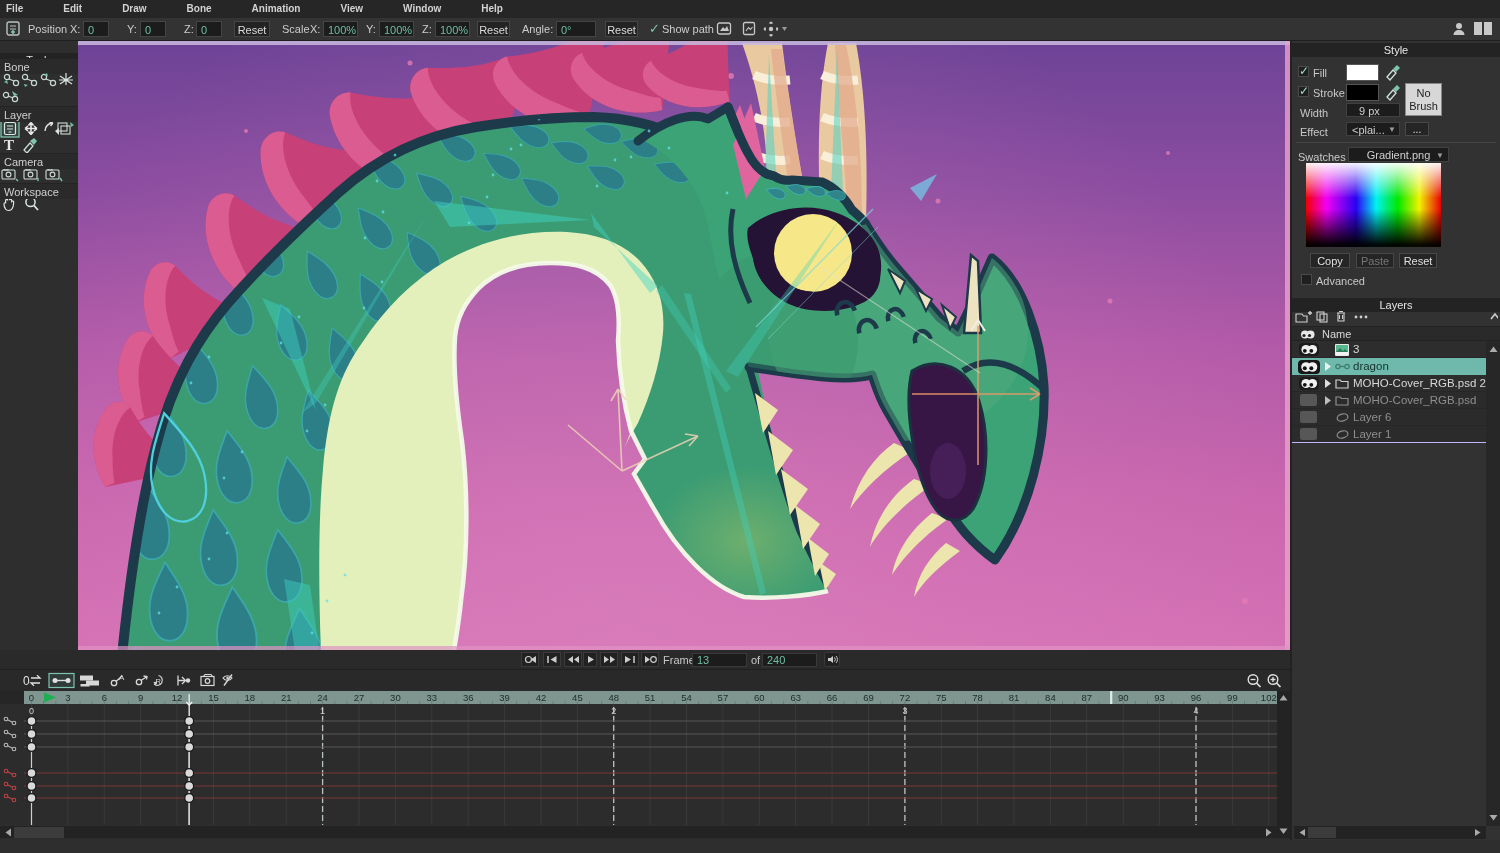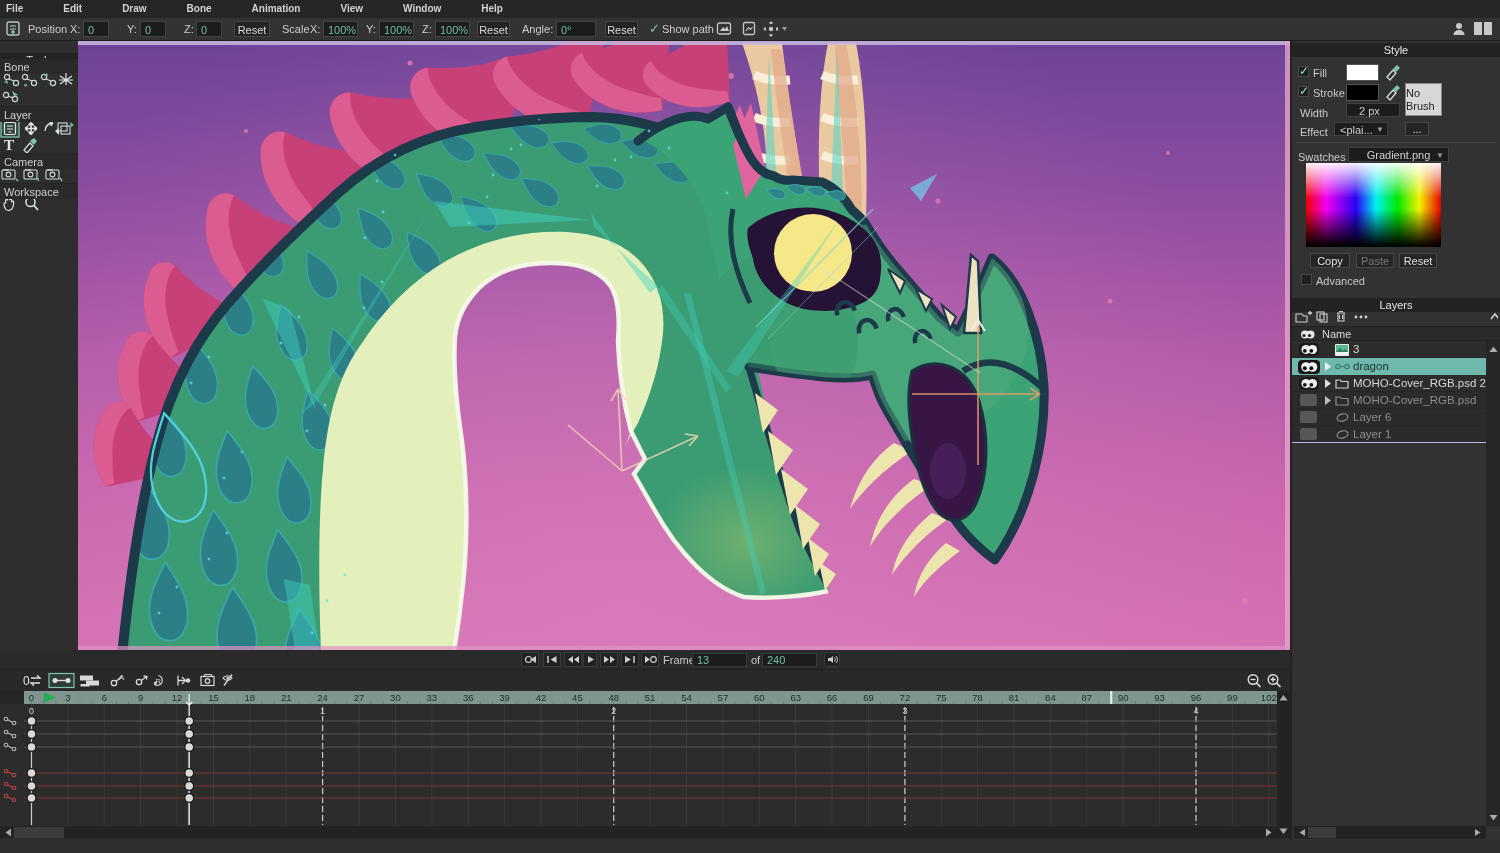--- a/index.html
+++ b/index.html
@@ -449,25 +449,25 @@
         <path d="M3 14l6-7 3 3-6 7z" fill="none" stroke="#cfe0da" stroke-width="1.3"></path>
         <path d="M9 6l4-4 3 3-4 4z" fill="#7fc4ae"></path>
       </svg>
     <div class="chk on" style="left:6px;top:45px"></div>
     <div class="rlbl" style="left:21px;top:46px">Stroke</div>
     <div class="abs" style="left:54px;top:43px;width:33px;height:17px;background:#000;border:1px solid #555"></div>
     <svg class="abs" style="left:92px;top:42px" width="16" height="18" viewBox="0 0 16 18">
         <path d="M3 14l6-7 3 3-6 7z" fill="none" stroke="#cfe0da" stroke-width="1.3"></path>
         <path d="M9 6l4-4 3 3-4 4z" fill="#7fc4ae"></path>
       </svg>
-    <div class="abs" style="left:113px;top:42px;width:37px;height:33px;background:#d7d7d7;border:1px solid #888;color:#222;font-size:11px;line-height:13px;padding-top:3px">No<br>Brush</div>
+    <div class="abs" style="left:113px;top:42px;width:37px;height:33px;background:#d7d7d7;border:1px solid #888;color:#222;font-size:11px;text-align:center;line-height:13px;padding-top:3px">No<br>Brush</div>
     <div class="rlbl" style="left:8px;top:66px">Width</div>
-    <div class="rin" style="left:54px;top:62px;width:54px;height:14px;font-size:11px;padding:0 0 0 12px;line-height:14px">2 px</div>
+    <div class="rin" style="left:54px;top:62px;width:54px;height:14px;font-size:11px;padding:0 0 0 12px;line-height:14px">9 px</div>
     <div class="rlbl" style="left:8px;top:85px">Effect</div>
-    <div class="rin" style="left:42px;top:81px;width:54px;height:14px;font-size:11px;padding-left:5px;line-height:14px">&lt;plai...<span style="float:right;margin-right:3px;color:#9a9a9a;font-size:8px">▼</span></div>
+    <div class="rin" style="left:54px;top:81px;width:54px;height:14px;font-size:11px;padding-left:5px;line-height:14px">&lt;plai...<span style="float:right;margin-right:3px;color:#9a9a9a;font-size:8px">▼</span></div>
     <div class="rbtn" style="left:113px;top:81px;width:24px;height:14px;font-size:10px;line-height:13px">...</div>
     <div class="abs" style="left:4px;top:101px;width:200px;height:1px;background:#454545"></div>
     <div class="rlbl" style="left:6px;top:110px">Swatches</div>
     <div class="rin" style="left:56px;top:106px;width:101px;height:15px;font-size:11px;text-align:center;line-height:15px">Gradient.png<span style="position:absolute;right:4px;color:#9a9a9a;font-size:8px">▼</span></div>
     <div class="abs" style="left:14px;top:122px;width:135px;height:84px;background:
       linear-gradient(to bottom, rgba(255,255,255,.95), rgba(255,255,255,0) 42%, rgba(0,0,0,0) 55%, rgba(0,0,0,.96) 97%),
       linear-gradient(to right, #f20000, #f200f2 15%, #2a00f2 37%, #00f2f2 52%, #00e800 68%, #f2f200 84%, #e80000)"></div>
     <div class="rbtn" style="left:18px;top:212px;width:40px;height:15px;line-height:15px">Copy</div>
     <div class="rbtn" style="left:64px;top:212px;width:38px;height:15px;line-height:15px;color:#777">Paste</div>
     <div class="rbtn" style="left:107px;top:212px;width:38px;height:15px;line-height:15px">Reset</div>

